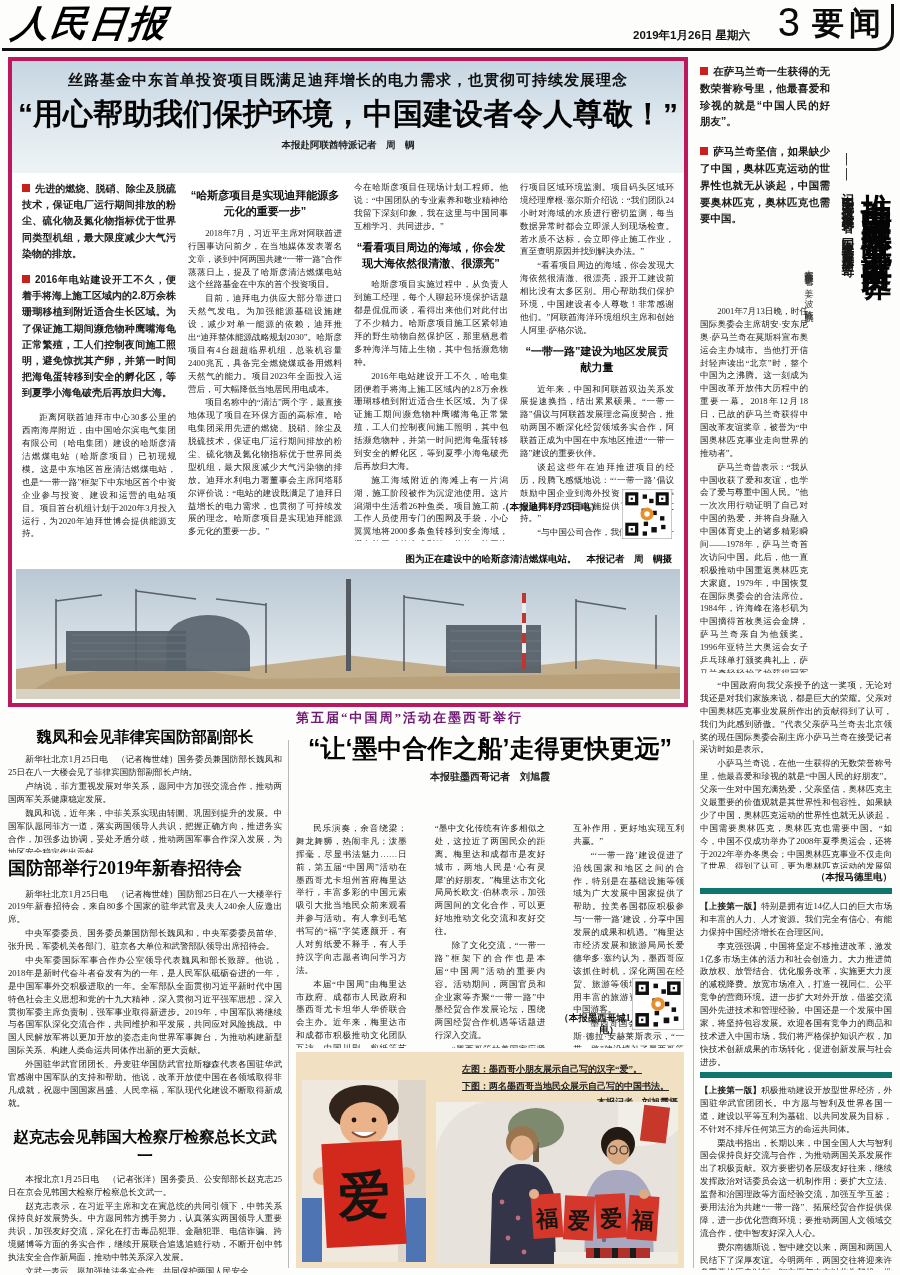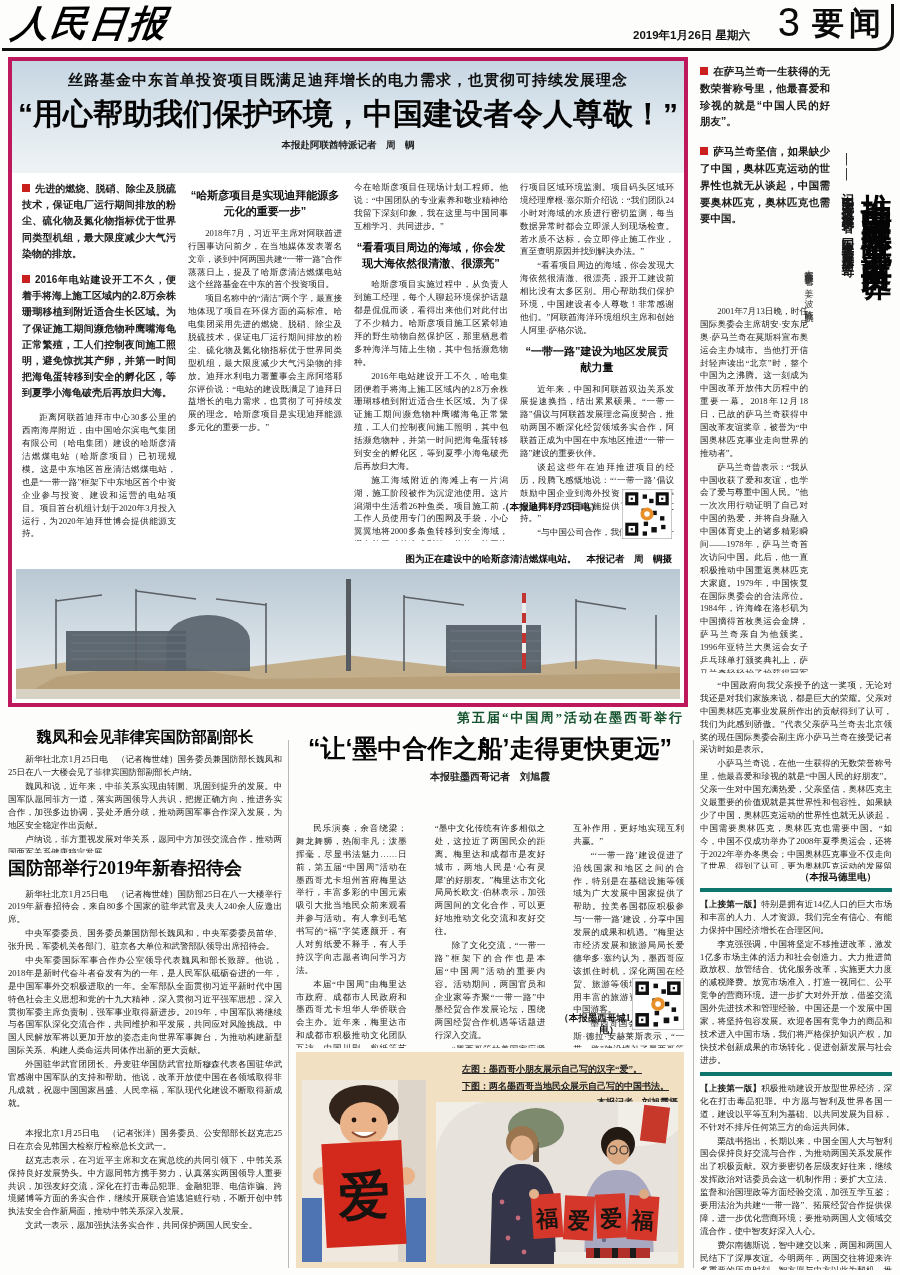--- a/index.html
+++ b/index.html
@@ -44,42 +44,42 @@
   .oly-bullets { position:absolute; left:0; top:6px; width:130px; }
   .oly-bullet { font:bold 10.5px/1.6 "Liberation Sans", sans-serif; color:#1a1a1a; margin-bottom:13px; text-align:justify; }
   .oly-title { position:absolute; right:0; top:112px; height:520px; writing-mode:vertical-rl;
     font:bold 31px/1.05 "Liberation Sans", sans-serif; letter-spacing:6px; color:#050505; }
   .oly-sub { position:absolute; right:38px; top:96px; height:480px; writing-mode:vertical-rl;
     font:600 12.5px/1.1 "Liberation Serif", serif; letter-spacing:2.5px; color:#161616; }
   .oly-byline { position:absolute; right:78px; top:206px; height:200px; writing-mode:vertical-rl;
     font:9px/1.2 "Liberation Serif", serif; letter-spacing:1px; color:#333; }
   .oly-narrow { position:absolute; left:0; top:248px; width:108px; height:368px; overflow:hidden; }
   .oly-wide { position:absolute; left:0; top:622px; width:192px; height:190px; overflow:hidden; }
-  .oly-dateline { position:absolute; right:16px; bottom:2px;margin-top:20px; }
-
-  .jump { position:absolute; left:700px; width:192px; border-top:4px solid #0f766e; padding-top:6px; overflow:hidden; }
+  .oly-dateline { position:absolute; right:0; bottom:2px;margin-top:20px; }
+
+  .jump { position:absolute; left:700px; width:192px; border-top:6px solid #0f766e; padding-top:6px; overflow:hidden; }
   #jump1 { top:888px; height:180px; }
   #jump2 { top:1072px; height:198px; }
 
   
   .bl { position:absolute; left:8px; top:727px; width:274px; height:546px; }
   .bl-art { position:absolute; left:0; right:0; overflow:hidden; }
   #bl-a1 { top:0; height:126px; }
   #bl-a2 { top:130px; height:266px; }
   #bl-a3 { top:400px; height:146px; }
   .bl-h1 { font:bold 15.5px/1.25 "Liberation Sans", sans-serif; text-align:center; margin-bottom:7px; color:#0a0a0a; }
   .bl-h2 { font:bold 18px/1.25 "Liberation Serif", serif; margin-bottom:8px; color:#0a0a0a; }
   .bl-h3 { font:bold 15.5px/1.25 "Liberation Serif", serif; text-align:center; margin-bottom:7px; color:#0a0a0a; }
 
   .vline1 { position:absolute; left:288px; top:740px; width:1px; height:528px; background:#b9b9b9; }
   .vline2 { position:absolute; left:693px; top:740px; width:1px; height:528px; background:#b9b9b9; }
 
   
   .mx { position:absolute; left:296px; top:710px; width:388px; height:560px; }
-  .mx-kicker { font:600 13px/1.2 "Liberation Serif", serif; text-align:right; letter-spacing:2px; color:#14532d; }
+  .mx-kicker { font:600 13px/1.2 "Liberation Serif", serif; text-align:left; letter-spacing:2px; color:#701a75; }
   .mx-headline { font:bold 25px/1.15 "Liberation Sans", sans-serif; text-align:center; margin-top:8px; color:#050505; }
   .mx-byline { font:600 10px/1.2 "Liberation Serif", serif; text-align:center; margin-top:9px; color:#222; }
   .mx-cols { position:absolute; left:0; top:112px; width:388px; height:226px; display:flex; gap:28px; }
   .mx-qr { position:absolute; right:0; top:268px; width:52px; height:52px; background:#fff; }
   .mx-dateline { position:absolute; left:258px; top:302px; width:110px; text-align:center; }
   .mx-box { position:absolute; left:0; top:342px; width:388px; height:216px; background:#f2e0c2; }
   .mx-caps { position:absolute; left:166px; top:9px; width:216px; font:600 9px/1.85 "Liberation Serif", serif; color:#222;text-decoration:underline; }
   .mx-caps .right { text-align:right; }
   .mx-caps .bold { font-weight:bold; }
   .mx-photo-left { position:absolute; left:6px; top:28px; width:124px; height:182px; }
@@ -107,20 +107,21 @@
 
     <div class="lead-cols">
       <div class="lcol">
         <div class="lead-bullet"><span class="sq"></span><span>先进的燃烧、脱硝、除尘及脱硫技术，保证电厂运行期间排放的粉尘、硫化物及氮化物指标优于世界同类型机组，最大限度减少大气污染物的排放。</span></div>
         <div class="lead-bullet"><span class="sq"></span><span>2016年电站建设开工不久，便着手将海上施工区域内的2.8万余株珊瑚移植到附近适合生长区域。为了保证施工期间濒危物种鹰嘴海龟正常繁殖，工人们控制夜间施工照明，避免惊扰其产卵，并第一时间把海龟蛋转移到安全的孵化区，等到夏季小海龟破壳后再放归大海。</span></div>
         <p class="p">距离阿联酋迪拜市中心30多公里的西南海岸附近，由中国哈尔滨电气集团有限公司（哈电集团）建设的哈斯彦清洁燃煤电站（哈斯彦项目）已初现规模。这是中东地区首座清洁燃煤电站，也是“一带一路”框架下中东地区首个中资企业参与投资、建设和运营的电站项目。项目首台机组计划于2020年3月投入运行，为2020年迪拜世博会提供能源支持。</p>
       </div>
       <div class="lcol">
         <h3 class="subhead">“哈斯彦项目是实现迪拜能源多元化的重要一步”</h3>
         <p class="p">2018年7月，习近平主席对阿联酋进行国事访问前夕，在当地媒体发表署名文章，谈到中阿两国共建“一带一路”合作蒸蒸日上，提及了哈斯彦清洁燃煤电站这个丝路基金在中东的首个投资项目。</p>
+        <p class="p">目前，迪拜电力供应大部分靠进口天然气发电。为加强能源基础设施建设，减少对单一能源的依赖，迪拜推出“迪拜整体能源战略规划2030”。哈斯彦项目有4台超超临界机组，总装机容量2400兆瓦，具备完全燃烧煤或备用燃料天然气的能力。项目2023年全面投入运营后，可大幅降低当地居民用电成本。</p>
         <p class="p">项目名称中的“清洁”两个字，最直接地体现了项目在环保方面的高标准。哈电集团采用先进的燃烧、脱硝、除尘及脱硫技术，保证电厂运行期间排放的粉尘、硫化物及氮化物指标优于世界同类型机组，最大限度减少大气污染物的排放。迪拜水利电力署董事会主席阿塔耶尔评价说：“电站的建设既满足了迪拜日益增长的电力需求，也贯彻了可持续发展的理念。哈斯彦项目是实现迪拜能源多元化的重要一步。”</p>
       </div>
       <div class="lcol">
         <p class="p noind">今在哈斯彦项目任现场计划工程师。他说：“中国团队的专业素养和敬业精神给我留下深刻印象，我在这里与中国同事互相学习、共同进步。”</p>
         <h3 class="subhead">“看看项目周边的海域，你会发现大海依然很清澈、很漂亮”</h3>
         <p class="p">哈斯彦项目实施过程中，从负责人到施工经理，每个人聊起环境保护话题都是侃侃而谈，看得出来他们对此付出了不少精力。哈斯彦项目施工区紧邻迪拜的野生动物自然保护区，那里栖息着多种海洋与陆上生物，其中包括濒危物种。</p>
         <p class="p">2016年电站建设开工不久，哈电集团便着手将海上施工区域内的2.8万余株珊瑚移植到附近适合生长区域。为了保证施工期间濒危物种鹰嘴海龟正常繁殖，工人们控制夜间施工照明，其中包括濒危物种，并第一时间把海龟蛋转移到安全的孵化区，等到夏季小海龟破壳后再放归大海。</p>
         <p class="p">施工海域附近的海滩上有一片潟湖，施工阶段被作为沉淀池使用。这片潟湖中生活着26种鱼类。项目施工前，工作人员使用专门的围网及手袋，小心翼翼地将2000多条鱼转移到安全海域，避免施工对其造成影响。此外，施工海域范围设有“防尘帘”，既阻止了污染物向外扩散，也避免鱼类误入其中，将对海域的影响降到最低。项目部还专门聘请环保专家协助进</p>
       </div>
       <div class="lcol">
@@ -246,41 +247,42 @@
     <div class="dateline oly-dateline">（本报马德里电）</div>
   </div>
 
   <div class="jump" id="jump1">
     <p class="p noind"><span class="jump-tag">【上接第一版】</span><span>特别是拥有近14亿人口的巨大市场和丰富的人力、人才资源。我们完全有信心、有能力保持中国经济增长在合理区间。</span></p>
     <p class="p">李克强强调，中国将坚定不移推进改革，激发1亿多市场主体的活力和社会创造力。大力推进简政放权、放管结合、优化服务改革，实施更大力度的减税降费。放宽市场准入，打造一视同仁、公平竞争的营商环境。进一步扩大对外开放，借鉴交流国外先进技术和管理经验。中国还是一个发展中国家，将坚持包容发展。欢迎各国有竞争力的商品和技术进入中国市场，我们将严格保护知识产权，加快技术创新成果的市场转化，促进创新发展与社会进步。</p>
     <p class="p">李克强欢迎外国专家积极来华工作。他表示，中国政府将进一步健全外国人才管理服务保障的各项政策，为外国人来华工作生活提供更大便利。希望外国专家继续建言献策，促进中国与世界的共同发展。</p>
 
   </div>
   <div class="jump" id="jump2">
-    <p class="p noind"><span class="jump-tag">【上接第一版】</span><span>积极推动建设开放型世界经济，深化在打击毒品犯罪。中方愿与智利及世界各国一道，建设以平等互利为基础、以共同发展为目标，不针对不排斥任何第三方的命运共同体。</span></p>
+    <p class="p noind"><span class="jump-tag">【上接第一版】</span><span>积极推动建设开放型世界经济，外国驻华武官团团长。中方愿与智利及世界各国一道，建设以平等互利为基础、以共同发展为目标，不针对不排斥任何第三方的命运共同体。</span></p>
     <p class="p">栗战书指出，长期以来，中国全国人大与智利国会保持良好交流与合作，为推动两国关系发展作出了积极贡献。双方要密切各层级友好往来，继续发挥政治对话委员会这一机制作用；要扩大立法、监督和治国理政等方面经验交流，加强互学互鉴；要用法治为共建“一带一路”、拓展经贸合作提供保障，进一步优化营商环境；要推动两国人文领域交流合作，使中智友好深入人心。</p>
     <p class="p">费尔南德斯说，智中建交以来，两国和两国人民结下了深厚友谊。今明两年，两国交往将迎来许多重要的历史时刻，智方愿与中方以此为契机，推动智中传统友谊不断开花结果。智利国会愿与中国全国人大继续用好对话机制平台，挖掘合作潜力，促进人文交流，不断丰富两国关系内涵。智方将一如既往恪守一个中国政策。</p>
 
   </div>
 
   <div class="bl">
     <div class="bl-art" id="bl-a1">
       <h2 class="bl-h1">魏凤和会见菲律宾国防部副部长</h2>
       <p class="p">新华社北京1月25日电　（记者梅世雄）国务委员兼国防部长魏凤和25日在八一大楼会见了菲律宾国防部副部长卢纳。</p>
+      <p class="p">卢纳说，菲方重视发展对华关系，愿同中方加强交流合作，推动两国两军关系健康稳定发展。</p>
       <p class="p">魏凤和说，近年来，中菲关系实现由转圜、巩固到提升的发展。中国军队愿同菲方一道，落实两国领导人共识，把握正确方向，推进务实合作，加强多边协调，妥处矛盾分歧，推动两国军事合作深入发展，为地区安全稳定作出贡献。</p>
-      <p class="p">卢纳说，菲方重视发展对华关系，愿同中方加强交流合作，推动两国两军关系健康稳定发展。</p>
     </div>
     <div class="bl-art" id="bl-a2">
       <h2 class="bl-h2">国防部举行2019年新春招待会</h2>
       <p class="p">新华社北京1月25日电　（记者梅世雄）国防部25日在八一大楼举行2019年新春招待会，来自80多个国家的驻华武官及夫人240余人应邀出席。</p>
       <p class="p">中央军委委员、国务委员兼国防部长魏凤和，中央军委委员苗华、张升民，军委机关各部门、驻京各大单位和武警部队领导出席招待会。</p>
       <p class="p">中央军委国际军事合作办公室领导代表魏凤和部长致辞。他说，2018年是新时代奋斗者奋发有为的一年，是人民军队砥砺奋进的一年，是中国军事外交积极进取的一年。全军部队全面贯彻习近平新时代中国特色社会主义思想和党的十九大精神，深入贯彻习近平强军思想，深入贯彻军委主席负责制，强军事业取得新进步。2019年，中国军队将继续与各国军队深化交流合作，共同维护和平发展，共同应对风险挑战。中国人民解放军将以更加开放的姿态走向世界军事舞台，为推动构建新型国际关系、构建人类命运共同体作出新的更大贡献。</p>
       <p class="p">外国驻华武官团团长、丹麦驻华国防武官拉斯穆森代表各国驻华武官感谢中国军队的支持和帮助。他说，改革开放使中国在各领域取得非凡成就，祝愿中国国家昌盛、人民幸福，军队现代化建设不断取得新成就。</p>
     </div>
     <div class="bl-art" id="bl-a3">
+      <h2 class="bl-h3">赵克志会见韩国大检察厅检察总长文武一</h2>
       <p class="p">本报北京1月25日电　（记者张洋）国务委员、公安部部长赵克志25日在京会见韩国大检察厅检察总长文武一。</p>
       <p class="p">赵克志表示，在习近平主席和文在寅总统的共同引领下，中韩关系保持良好发展势头。中方愿同韩方携手努力，认真落实两国领导人重要共识，加强友好交流，深化在打击毒品犯罪、金融犯罪、电信诈骗、跨境赌博等方面的务实合作，继续开展联合追逃追赃行动，不断开创中韩执法安全合作新局面，推动中韩关系深入发展。</p>
       <p class="p">文武一表示，愿加强执法务实合作，共同保护两国人民安全。</p>
     </div>
   </div>
 
   <div class="vline1"></div>
   <div class="vline2"></div>
 
   <div class="mx">

